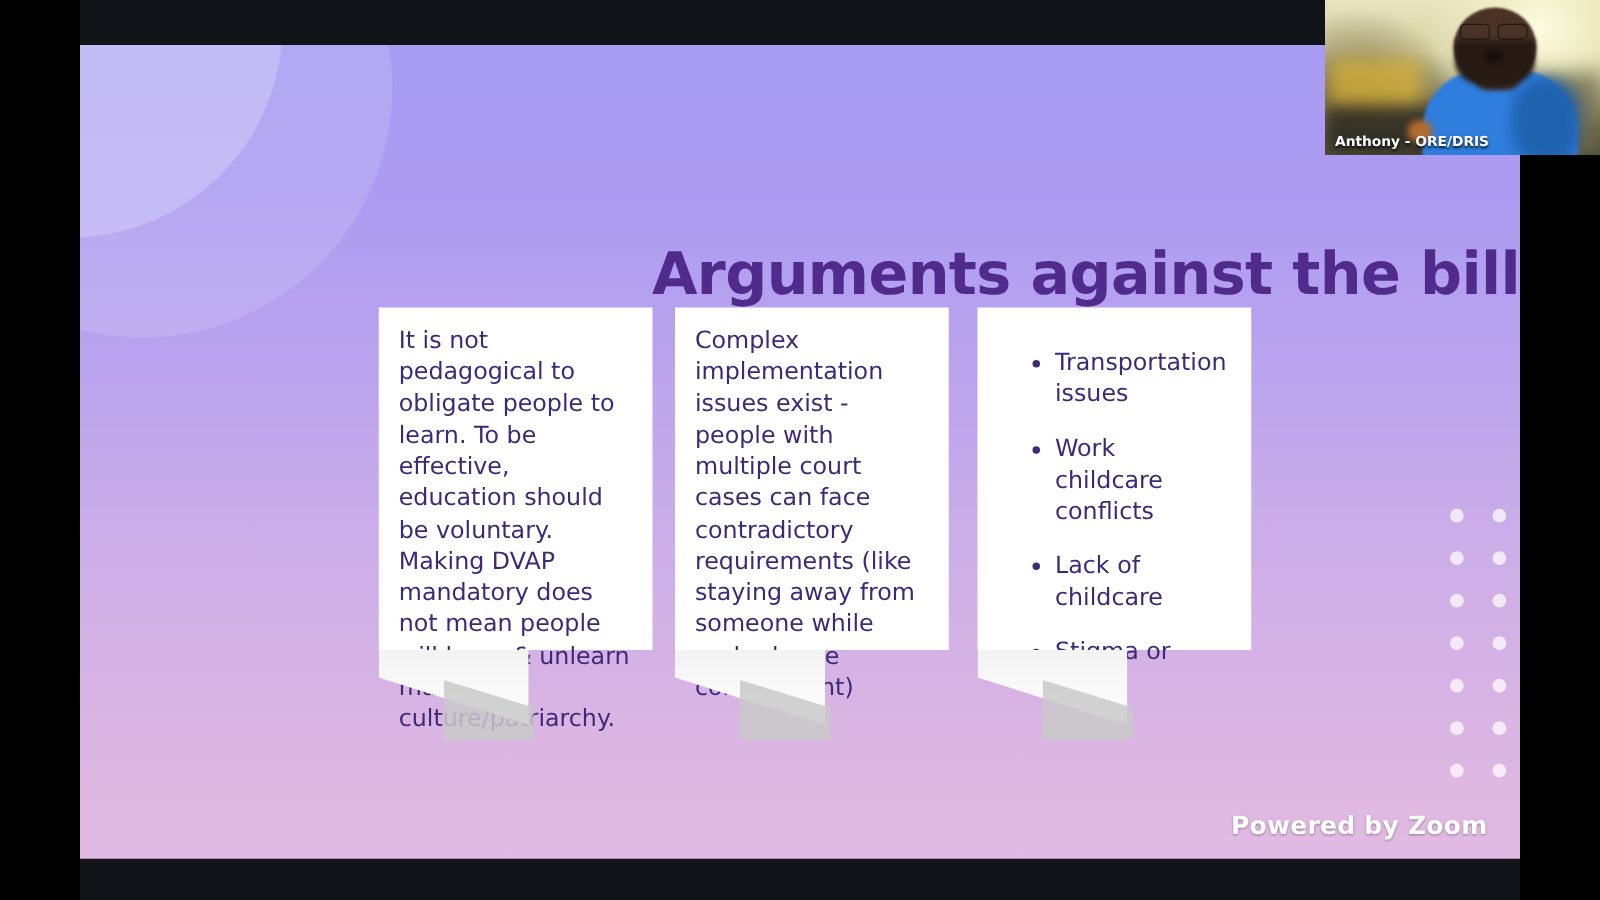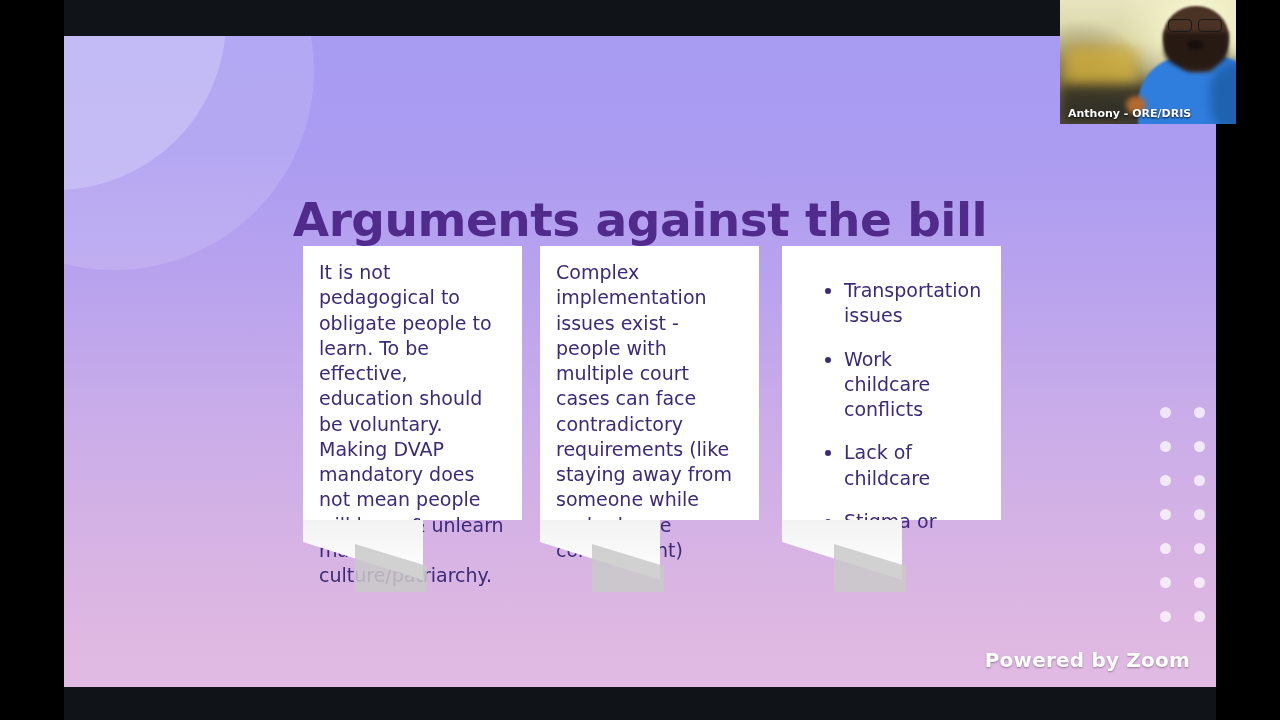--- a/index.html
+++ b/index.html
@@ -89,21 +89,21 @@
     background: rgba(255,255,255,0.72);
     margin: 11px 0 0 11px;
   }
 
   
   #slide-title {
     position: absolute;
     left: 0;
     right: 0;
     top: 125px;
-    text-align: center;
+    text-align: right;
     font-size: 47px;
     font-weight: 700;
     letter-spacing: -0.5px;
     color: #512b8c;
     font-family: "DejaVu Sans", sans-serif;
   }
 
   
   .card {
     position: absolute;
@@ -175,21 +175,21 @@
     letter-spacing: 0.2px;
     text-shadow: 0 1px 2px rgba(0,0,0,0.35);
     font-family: "DejaVu Sans", sans-serif;
   }
 
   
   #webcam-tile {
     position: absolute;
     left: 1060px;
     top: 0;
-    width: 176px;
+    width: 220px;
     height: 124px;
     overflow: hidden;
     background: #701a75;
   }
   #webcam-video {
     position: absolute;
     inset: 0;
     background:
       radial-gradient(circle at 78% 18%, #fdfbe0 0%, #f0eec5 18%, rgba(240,238,197,0) 46%),
       radial-gradient(circle at 12% 70%, #6a5a38 0%, rgba(106,90,56,0) 38%),

